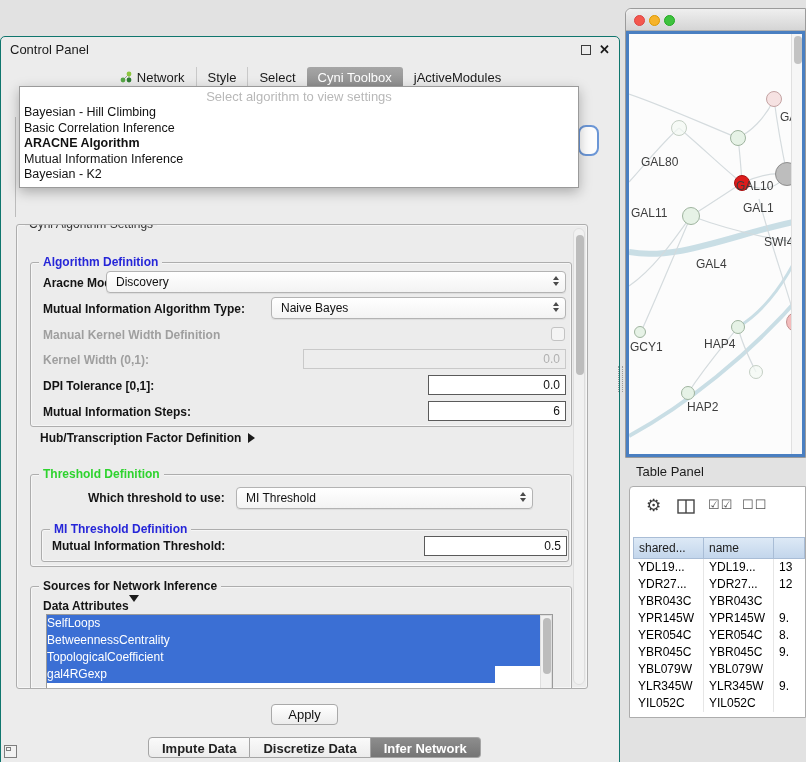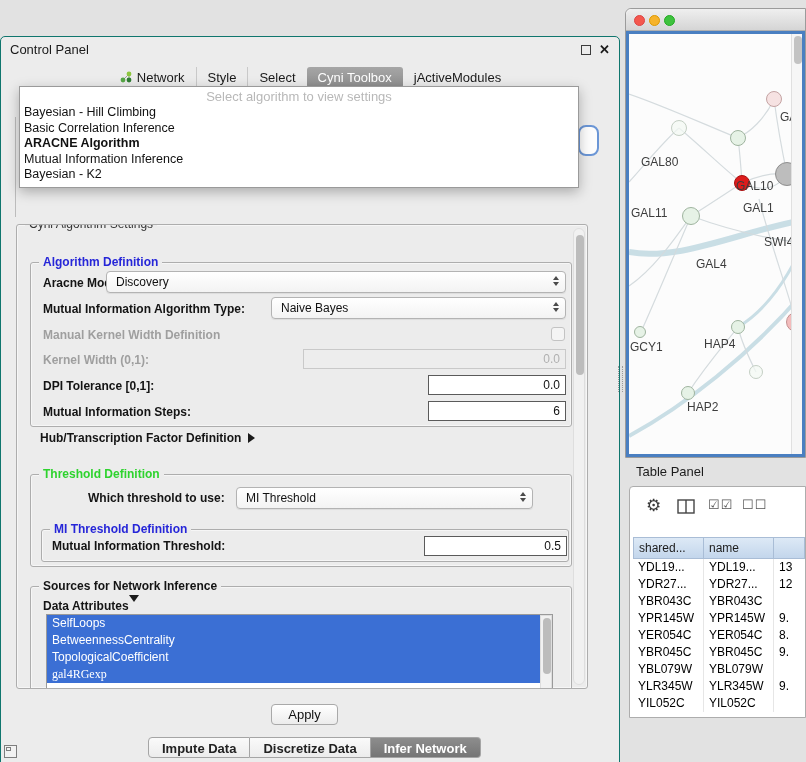--- a/index.html
+++ b/index.html
@@ -39,21 +39,21 @@
   .tri-d { width:0; height:0; border-left:3.5px solid transparent; border-right:3.5px solid transparent; border-top:4.5px solid #4a4a4a; }
   .tri-right { display:inline-block; width:0; height:0; border-top:5px solid transparent; border-bottom:5px solid transparent; border-left:7px solid #1a1a1a; margin-left:7px; }
   .tri-down  { display:inline-block; width:0; height:0; border-left:5px solid transparent; border-right:5px solid transparent; border-top:7px solid #1a1a1a; margin-left:7px; position:relative; top:1px; }
 
   .fld { position:absolute; height:20px; background:#fff; border:1px solid #5a5a5a; font-size:12px; text-align:right;
          padding:0 5px; color:#111; outline:none; }
   .fld.dis { background:#ededed; border-color:#c9c9c9; color:#b0b0b0; }
   .cb { position:absolute; width:14px; height:14px; background:#f4f4f4; border:1px solid #c3c3c3; border-radius:3px; }
 
   .list { position:absolute; background:#fff; border:1px solid #9a9a9a; overflow:hidden; }
-  .list-item { height:17px; line-height:17px; font-size:12px; color:#fff; background:#3b6fd4; padding-left:5px; }
+  .list-item { height:17px; line-height:17px; font-size:12px; color:#fff; background:#3b6fd4; }
 
   .sb-track { position:absolute; background:#f1f1f1; border:1px solid #dedede; border-radius:6px; }
   .sb-thumb { position:absolute; background:#bcbcbc; border-radius:5px; }
 
   .btn { position:absolute; display:flex; align-items:center; justify-content:center; background:linear-gradient(#ffffff,#ececec);
          border:1px solid #a9a9a9; border-radius:4px; font-size:13px; color:#111; cursor:default; }
 
   .seg { position:absolute; display:flex; height:21px;font-weight:bold; }
   .seg-item { font-size:13px; line-height:15px; padding:3px 13px; background:linear-gradient(#fafafa,#ececec);
               border:1px solid #a5a5a5; border-left:none; color:#222; white-space:nowrap; }
@@ -192,21 +192,21 @@
         <div class="group-title t-bold" style="display:flex;align-items:center;flex-direction:column;">
           <span>Sources for Network Inference</span>
           <span class="tri-down"></span>
         </div>
         <div class="lbl" style="left:12px;top:12px;">Data Attributes</div>
 
         <div class="list" style="left:15px;top:27px;width:507px;height:80px;">
           <div class="list-item" style="width:494px;">SelfLoops</div>
           <div class="list-item" style="width:494px;">BetweennessCentrality</div>
           <div class="list-item" style="width:494px;">TopologicalCoefficient</div>
-          <div class="list-item" style="width:494px;font-family:Liberation Serif, serif;">gal4RGexp</div>
+          <div class="list-item" style="width:448px;">gal4RGexp</div>
           <div class="sb-track" style="right:0;top:0;bottom:0;width:12px;border-radius:0;">
             <div class="sb-thumb" style="left:1.5px;top:2px;width:8px;height:56px;"></div>
           </div>
         </div>
       </div>
 
       <div class="sb-track" style="right:2px;top:3px;bottom:3px;width:12px;">
         <div class="sb-thumb" style="left:1.5px;top:6px;width:8px;height:140px;"></div>
       </div>
     </div>

